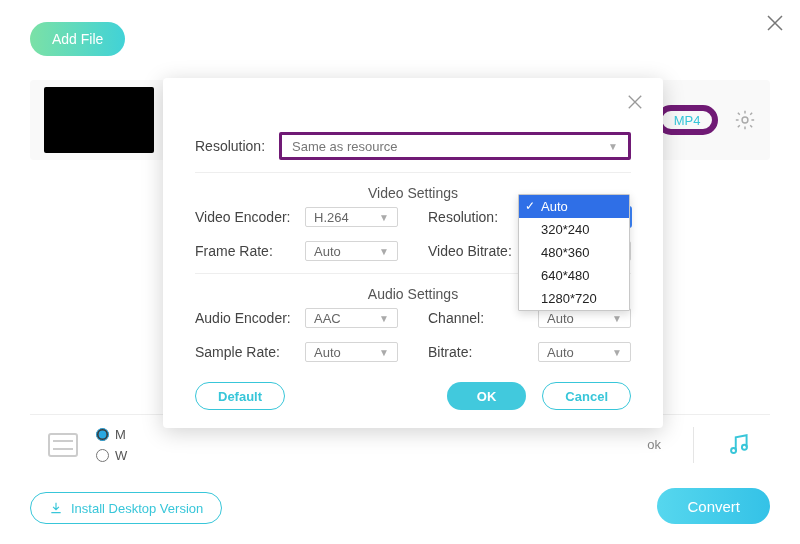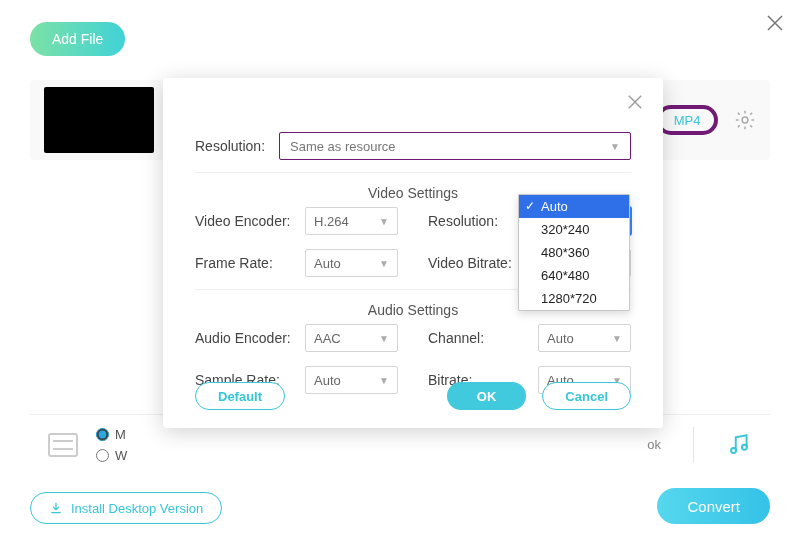--- a/index.html
+++ b/index.html
@@ -6,21 +6,21 @@
   body { width: 800px; height: 544px; background: #fff; position: relative; overflow: hidden; font-size: 13px; color: #333; }
 
   .topbar { position: absolute; top: 22px; left: 30px; right: 30px; display: flex; align-items: center; }
   .add-file-btn { border: none; border-radius: 18px; height: 34px; padding: 0 22px; color: #fff; font-size: 14px; cursor: pointer;
     background: linear-gradient(90deg, #7be1a6 0%, #41d2d7 100%); }
   .app-close { position: absolute; top: 14px; right: 16px; cursor: pointer; }
 
   .file-row { position: absolute; top: 80px; left: 30px; right: 30px; height: 80px; background: #f9f9f9;
     border-radius: 4px; display: flex; align-items: center; padding: 0 14px; gap: 16px; }
   .thumb { width: 110px; height: 66px; background: #000; border-radius: 2px; }
-  .fmt-pill { width: 62px; height: 30px; border: 4px solid #701a75; color: #38c6d9; border-radius: 16px;
+  .fmt-pill { width: 62px; height: 30px; border: 6px solid #701a75; color: #38c6d9; border-radius: 16px;
     display:flex; align-items:center; justify-content:center; font-size:13px; }
   .gear { cursor: pointer; color: #999; }
 
   .bottom-format-bar { position: absolute; left: 30px; right: 30px; top: 414px; height: 60px;
     border-top: 1px solid #eee; display:flex; align-items:center; padding: 0 18px; gap: 18px; }
   .fmt-icon { width: 30px; height: 24px; border: 2px solid #ccc; border-radius: 3px; position:relative; }
   .fmt-icon::before, .fmt-icon::after { content:""; position:absolute; left:3px; right:3px; height:2px; background:#ccc; }
   .fmt-icon::before { top:5px; } .fmt-icon::after { bottom:5px; }
   .radio-col { display:flex; flex-direction:column; gap:6px; font-size:13px; color:#555; }
   .radio-col label { display:flex; align-items:center; gap:6px; cursor:pointer; }
@@ -30,28 +30,28 @@
   .install-btn { position:absolute; left:30px; bottom:20px; display:flex; align-items:center; gap:8px;
     border:1px solid #38c6d9; color:#38c6d9; border-radius:16px; height:32px; padding:12px 18px; cursor:pointer; font-size:13px; background:#fff; }
   .convert-btn { position:absolute; right:30px; bottom:20px; border:none; border-radius:18px; height:36px; padding:0 30px;
     color:#fff; font-size:15px; background: linear-gradient(90deg, #56d7ee 0%, #34c2e7 100%); cursor:pointer;margin-left:20px; }
 
   .modal { position:absolute; left:163px; top:78px; width:500px; height:350px; background:#fff;
     box-shadow: 0 4px 22px rgba(0,0,0,.18); border-radius:4px; padding: 18px 32px 20px; }
   .modal .close { position:absolute; top:16px; right:20px; cursor:pointer; color:#888; }
   .row-top { display:flex; align-items:center; gap:14px; margin-top:36px; }
   .label { color:#444; font-size:14px; }
-  .big-select { flex:1; height:28px; border:1px solid #701a75; border-radius:2px; background:#fff; display:flex; align-items:center;
+  .big-select { flex:1; height:28px; border:3px solid #701a75; border-radius:2px; background:#fff; display:flex; align-items:center;
     padding:0 10px; color:#777; position:relative; cursor:pointer;justify-content:space-between; }
   .caret { margin-left:auto; color:#aaa; font-size:10px; }
   .section-h { text-align:center; color:#555; font-size:14px; margin:12px 0 6px; border-top:1px solid #eee; padding-top:12px; }
   .grid2 { display:grid; grid-template-columns: 1fr 1fr; column-gap:30px; row-gap:14px; }
   .field { display:flex; align-items:center; gap:10px; }
   .field .lbl { width:100px; color:#444; font-size:14px; }
-  .small-select { flex:1; height:28px; border:1px solid #d5d5d5; border-radius:2px; background:#fff; display:flex; align-items:center;
+  .small-select { flex:1; height:20px; border:1px solid #d5d5d5; border-radius:2px; background:#fff; display:flex; align-items:center;
     padding:0 8px; color:#666; font-size:13px; cursor:pointer; min-width:0; }
   .active-select { outline: 2px solid #3b82f6; outline-offset: -1px; }
   .btn-row { position:absolute; bottom:18px; left:32px; right:32px; display:flex; align-items:center; gap:16px;font-weight:bold; }
   .pill { height:28px; border-radius:14px; padding:0 22px; font-size:13px; cursor:pointer; display:flex; align-items:center; }
   .pill.default { border:1px solid #38c6d9; color:#38c6d9; background:#fff; }
   .pill.ok { background:#41c9dd; color:#fff; border:none; padding:0 30px; }
   .pill.cancel { border:1px solid #38c6d9; color:#38c6d9; background:#fff; }
   .btn-row .spacer { flex:1; }
 
   .dropdown-list { position:absolute; width:112px; background:#fff; border:1px solid #c8c8c8; border-radius:1px;

